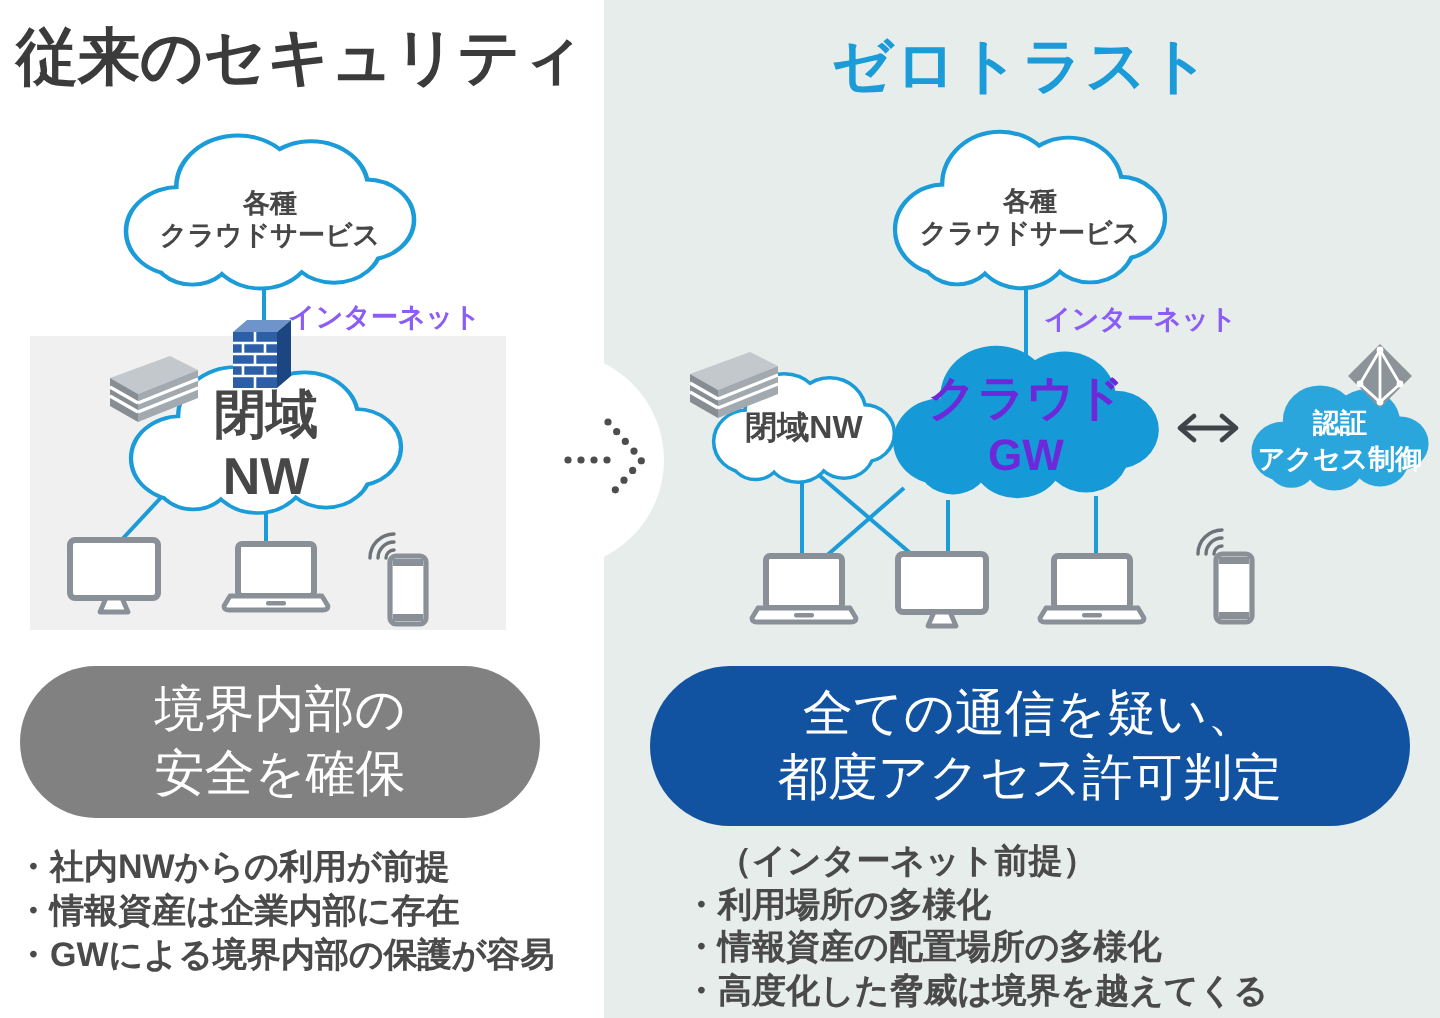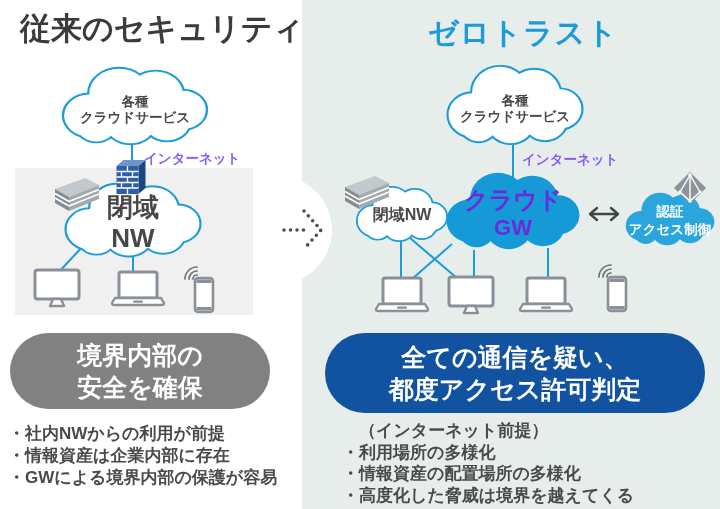--- a/index.html
+++ b/index.html
@@ -2,28 +2,28 @@
 <html><head>
 <meta charset="utf-8">
 <style>
   html,body{margin:0;padding:0;}
   body{font-family:"Liberation Sans","DejaVu Sans",sans-serif;}
   #canvas{position:relative;width:720px;height:509px;background:#ffffff;overflow:hidden;}
   .abs{position:absolute;}
   .panel-right{left:302px;top:0;width:418px;height:509px;background:#e6edeb;}
   .white-bump{left:224px;top:176px;width:108px;height:108px;border-radius:50%;background:#ffffff;}
   .gray-box{left:15px;top:168px;width:238px;height:147px;background:#f0f0f0;}
-  .title{font-weight:800;white-space:nowrap;margin-left:12px;}
+  .title{font-weight:800;white-space:nowrap;}
   .title-left{left:8px;top:8px;font-size:31px;color:#3b3b3b;letter-spacing:0px;}
   .title-right{left:302px;top:13px;width:418px;text-align:center;font-size:30px;color:#1b9bd7;letter-spacing:1px;}
   .cloud{pointer-events:none;}
   .cloud svg{position:absolute;left:0;top:0;width:100%;height:100%;}
   .cloud-text{position:absolute;inset:0;display:flex;flex-direction:column;align-items:center;justify-content:center;font-weight:800;color:#474747;text-align:right;line-height:1.15;}
   .net-label{font-size:13.5px;font-weight:800;color:#8b5cf6;white-space:nowrap;}
-  .banner{display:flex;flex-direction:column;align-items:center;justify-content:center;color:#ffffff;font-weight:700;text-align:center;}
+  .banner{display:flex;flex-direction:column;align-items:center;justify-content:center;color:#ffffff;font-weight:400;text-align:center;}
   .banner-gray{left:10px;top:333px;width:260px;height:76px;border-radius:38px;background:#818181;font-size:25px;line-height:1.28;}
   .banner-blue{left:325px;top:333px;width:380px;height:80px;border-radius:40px;background:#1152a1;font-size:25px;line-height:1.28;}
   .bullets{font-size:17px;font-weight:700;color:#4a4a4a;line-height:22px;white-space:nowrap;}
   .bullets div{white-space:pre;}
 </style>
 </head>
 <body>
 
 <svg width="0" height="0" style="position:absolute">
   <defs>

